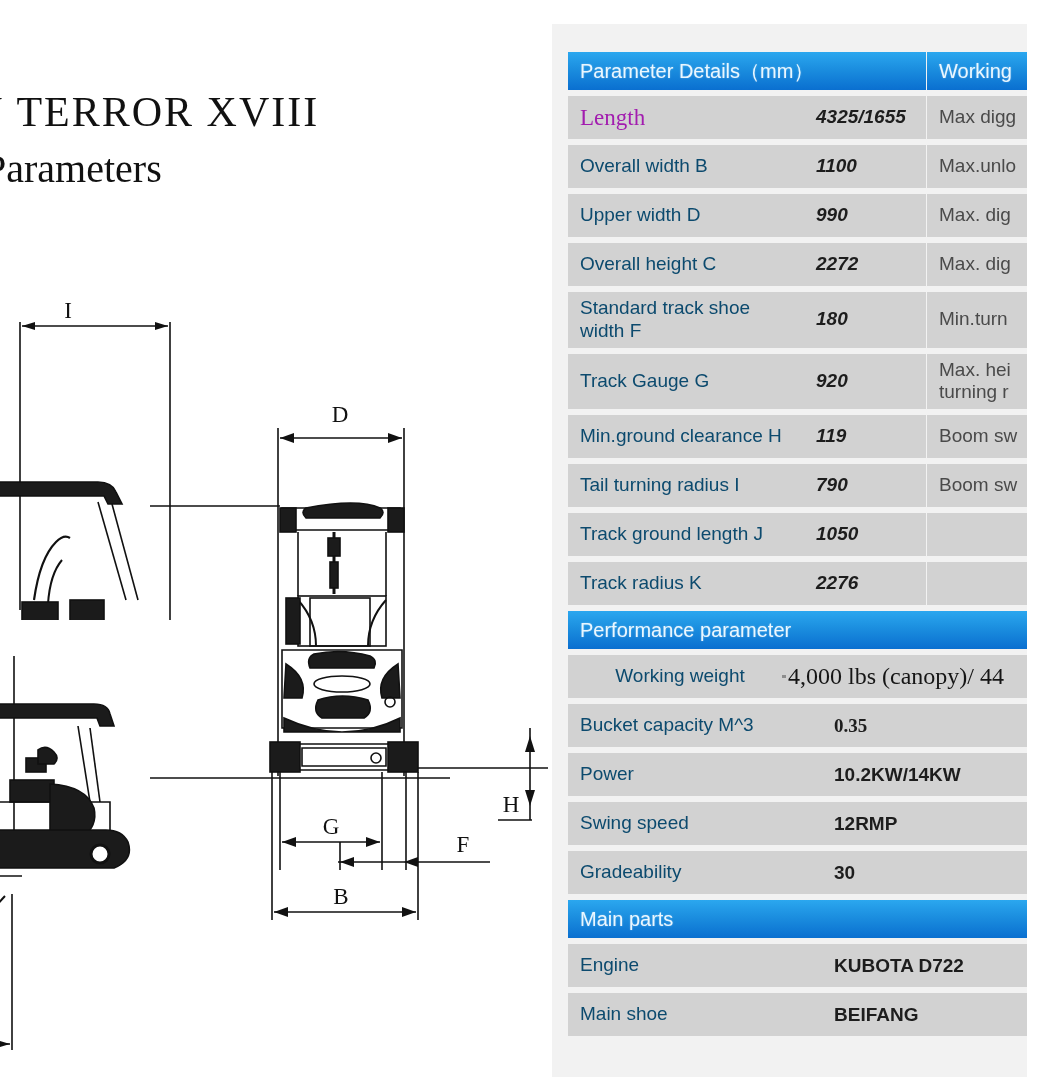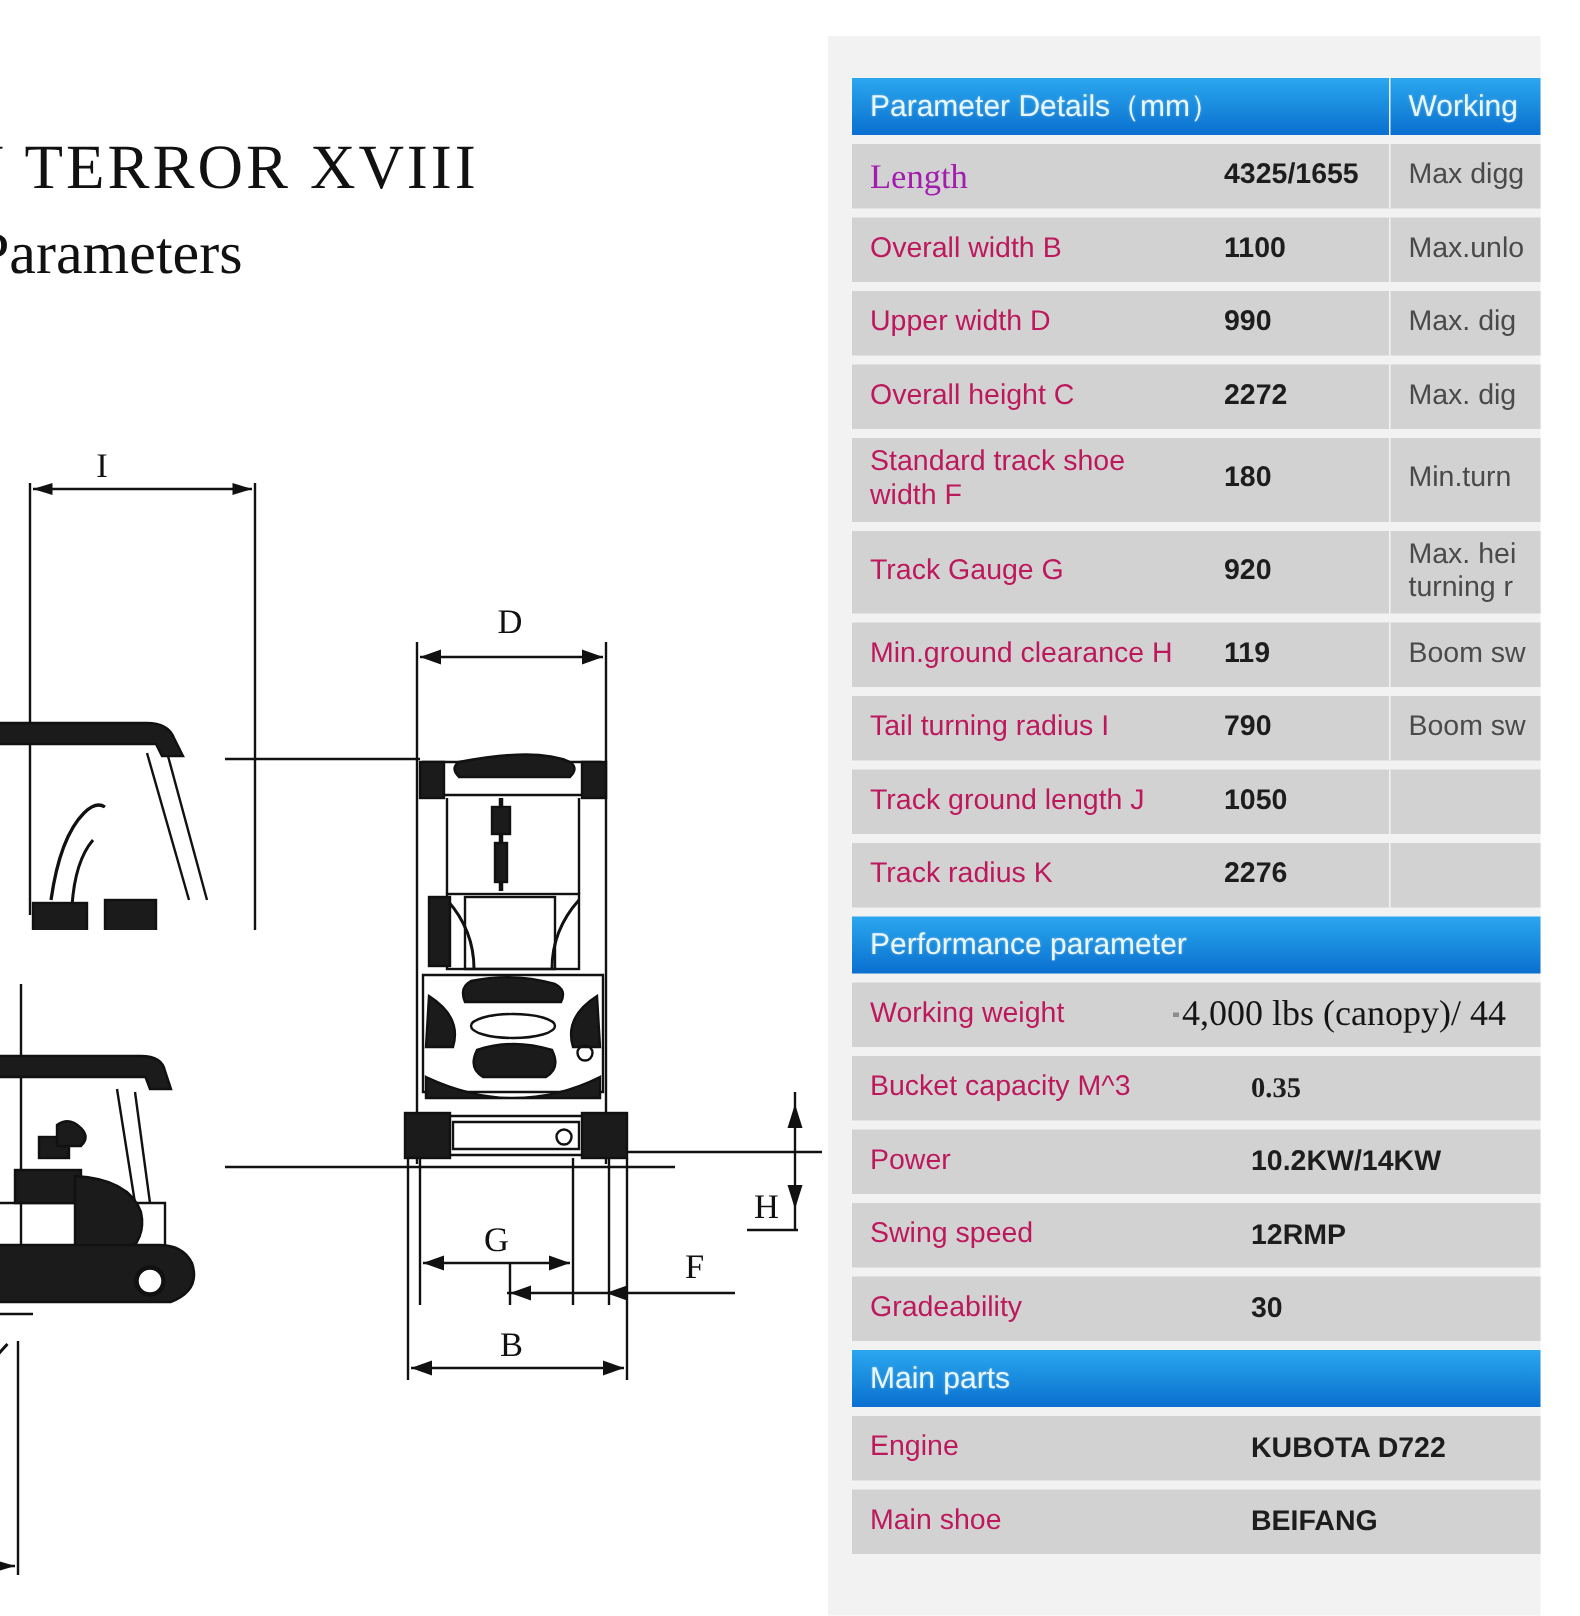--- a/index.html
+++ b/index.html
@@ -94,31 +94,32 @@
     align-items: center;
     position: relative;
   }
   .row.tall { min-height: 48px; }
 
   .cell-label {
     flex: 0 0 244px;
     padding: 5px 6px 5px 12px;
     box-sizing: border-box;
     font-size: 19px;
-    color: #be185d;
+    color: #0c4a6e;
     line-height: 1.2;
   }
   .cell-value {
     flex: 0 0 114px;
     padding: 5px 4px;
     box-sizing: border-box;
     font-size: 19px;
     font-weight: bold;
     color: #1d1d1d;
     line-height: 1.2;
+    font-style: italic;
   }
   .cell-label2 {
     flex: 0 0 1px;
     align-self: stretch;
     background: #f2f2f2;
     margin: 0;
   }
   .cell-right {
     flex: 1 1 auto;
     padding: 5px 6px 5px 12px;
@@ -143,21 +144,21 @@
     font-weight: normal;
     color: #151515;
     white-space: nowrap;
   }
   .perf-wide {
     flex: 1 1 auto;
     padding: 5px 4px 5px 2px;
     box-sizing: border-box;
     overflow: hidden;
   }
-  .perf-label { flex: 0 0 218px; }
+  .perf-label { flex: 0 0 218px; text-align: center; }
   .perf-value {
     flex: 1 1 auto;
     padding: 5px 4px 5px 22px;
     box-sizing: border-box;
     font-size: 19px;
     font-weight: bold;
     color: #1d1d1d;
     white-space: nowrap;
     overflow: hidden;
   }

